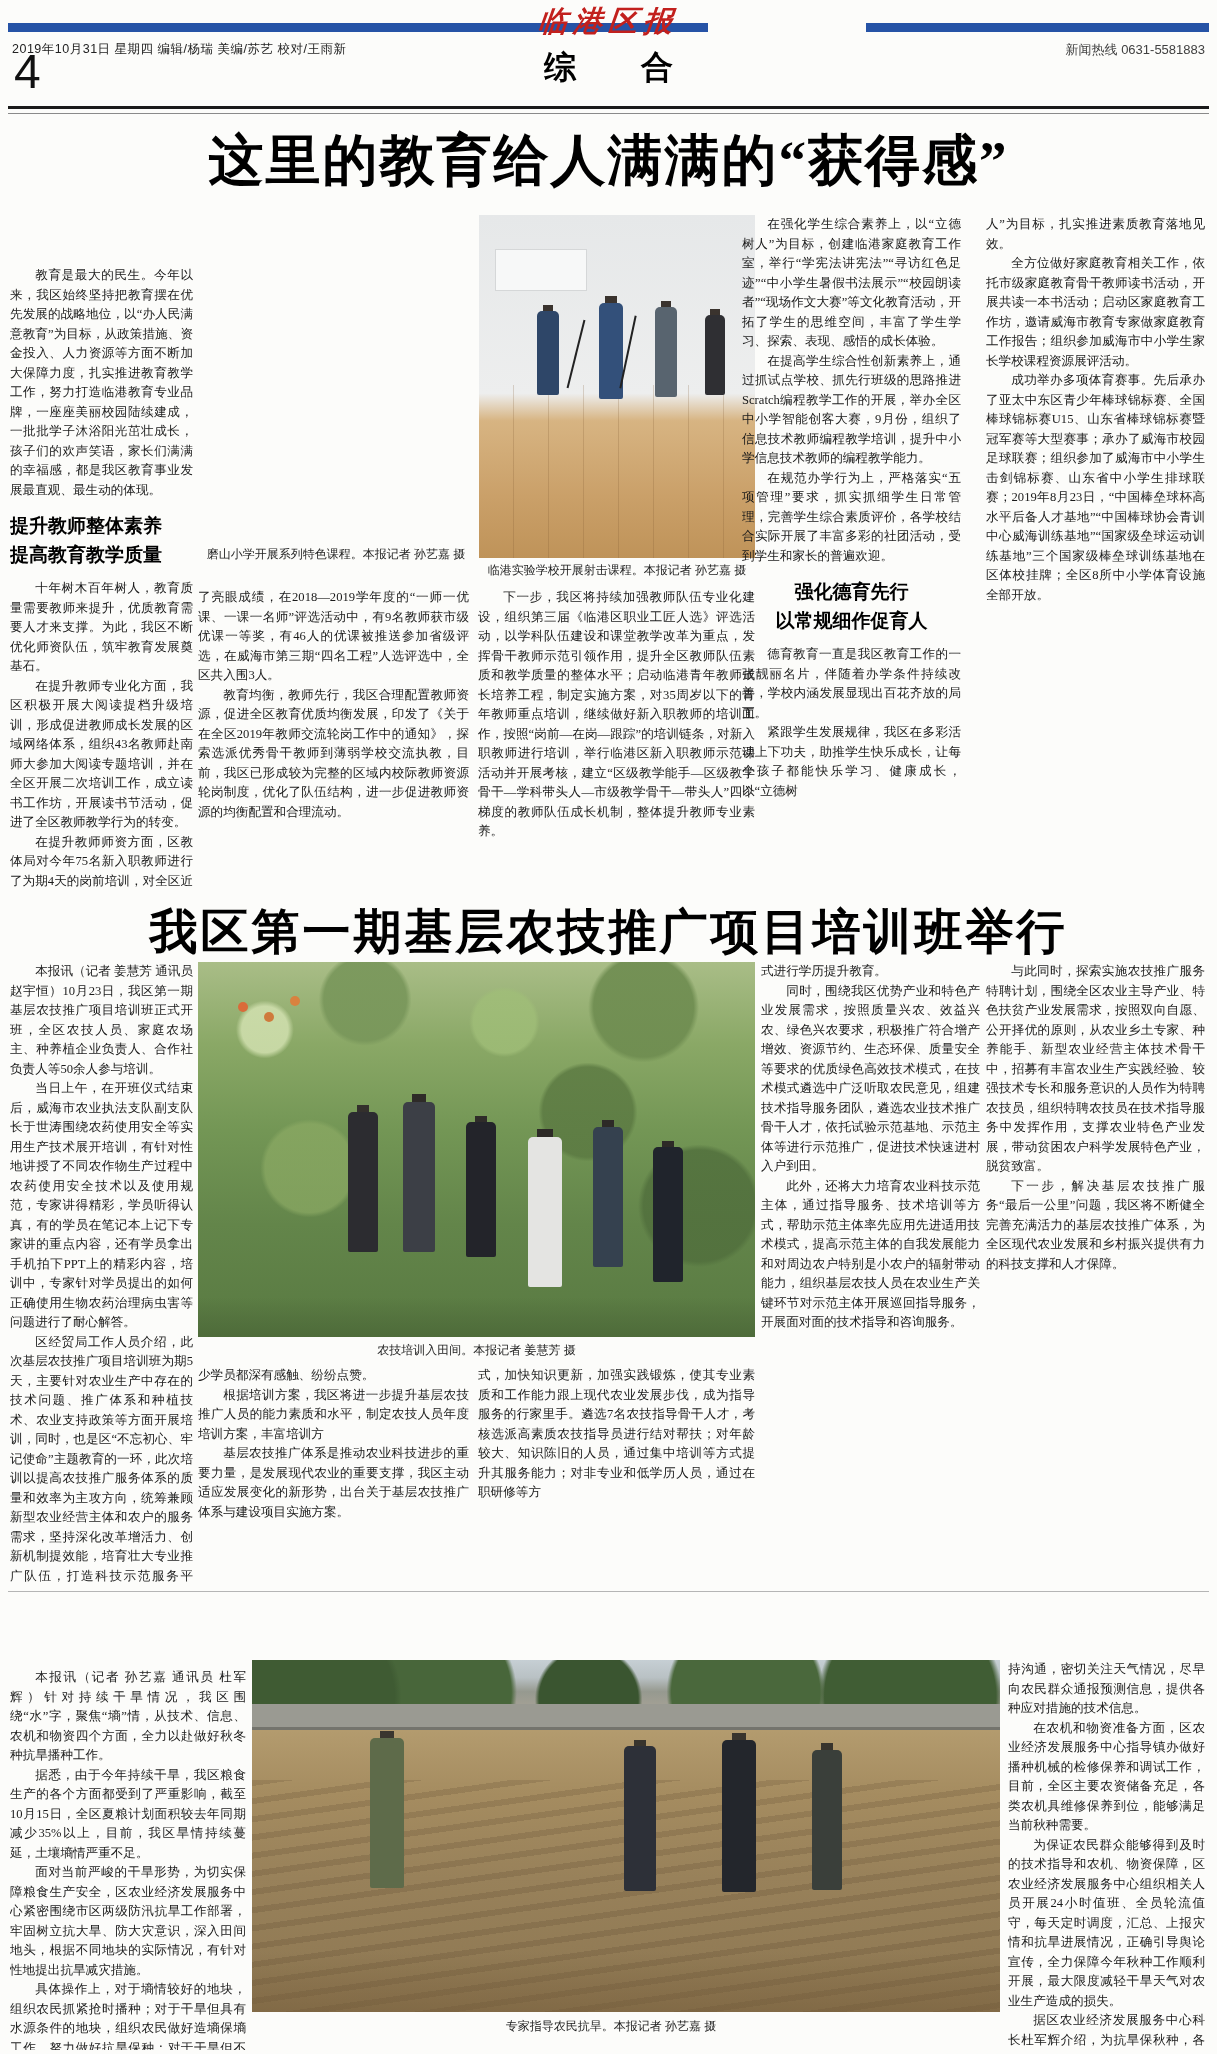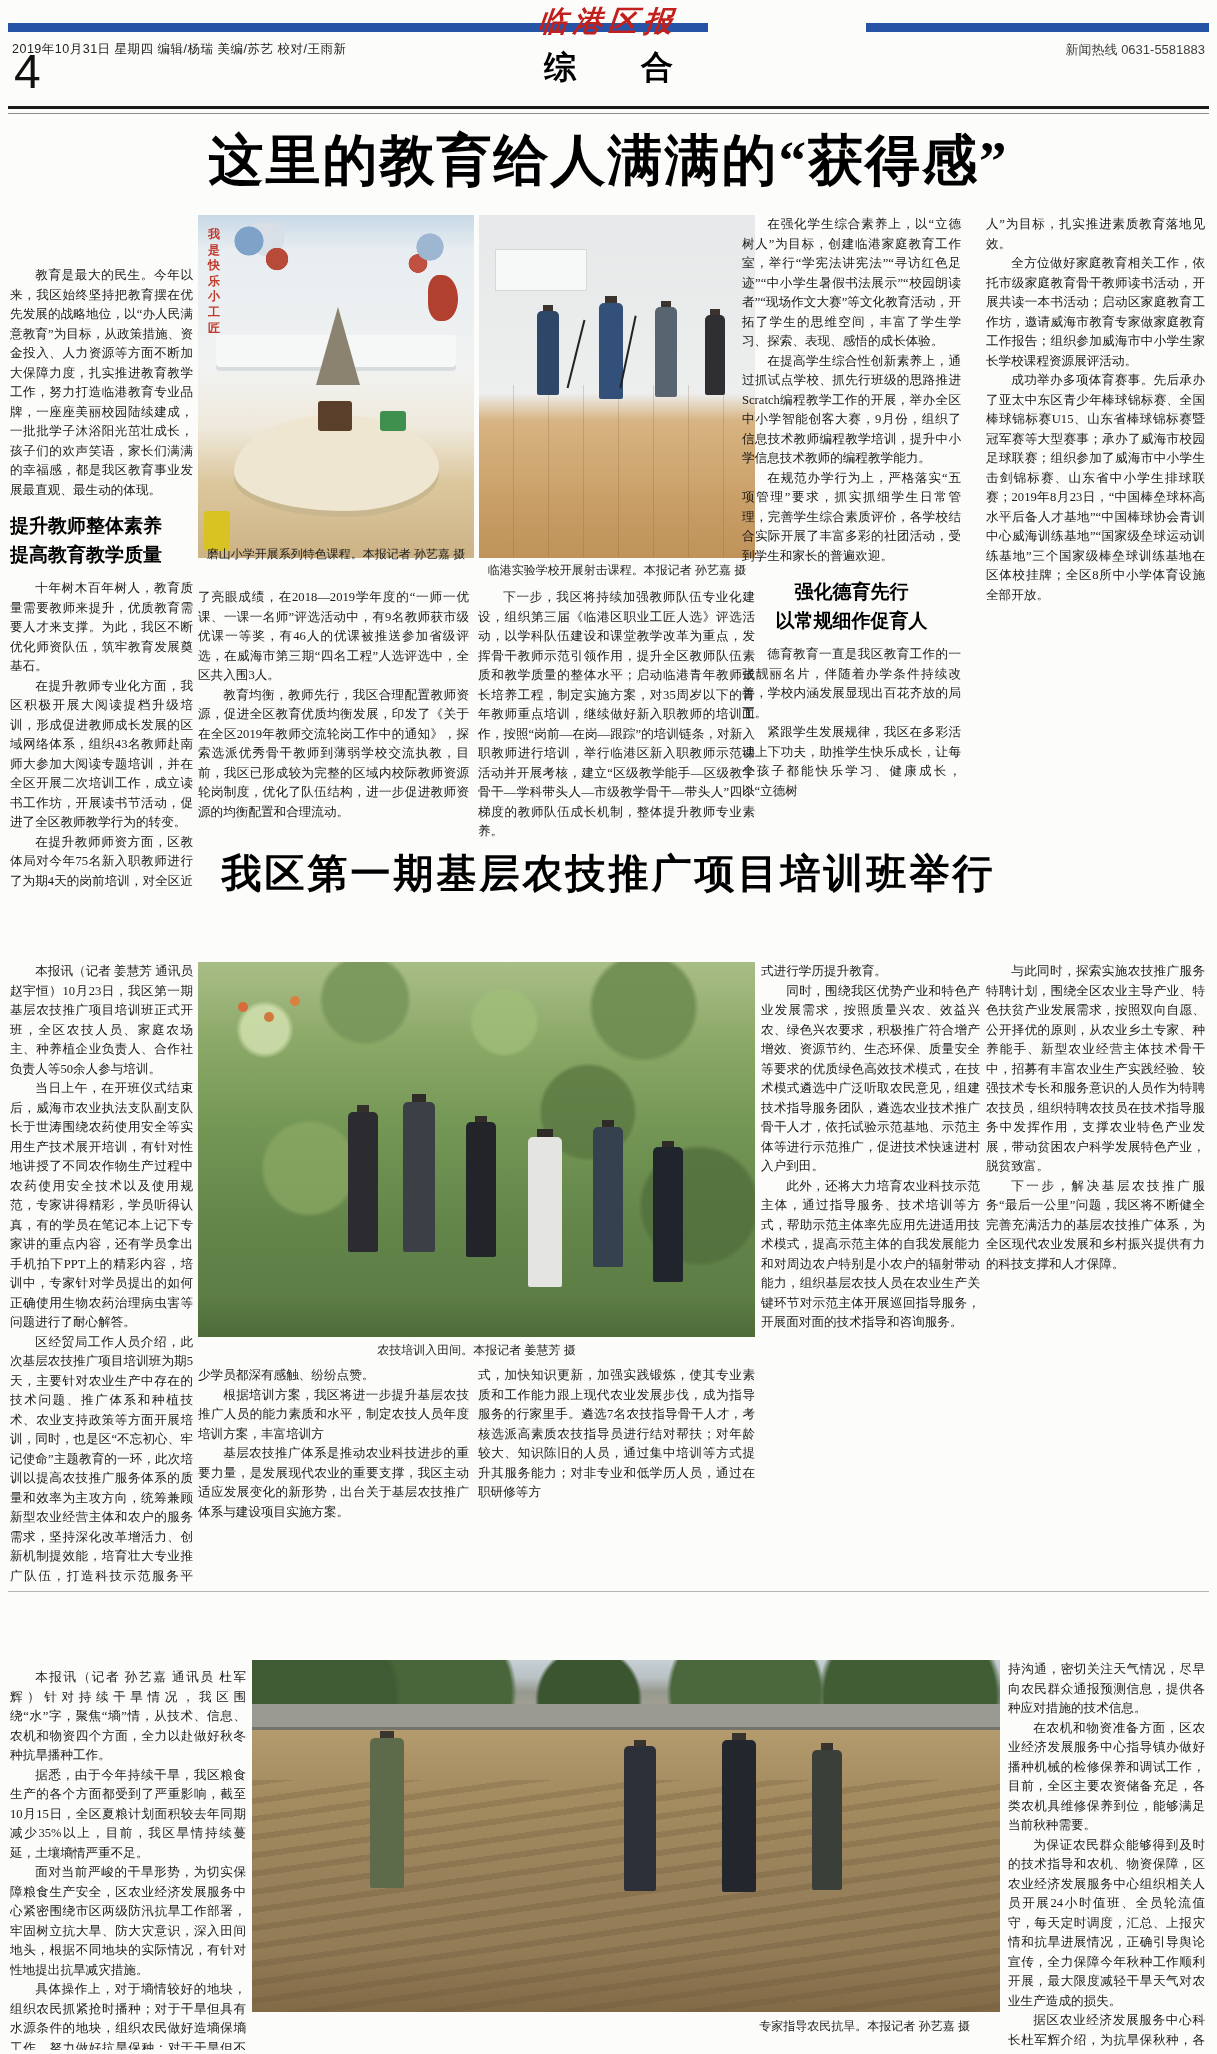--- a/index.html
+++ b/index.html
@@ -20,39 +20,39 @@
       font-size:48px;font-weight:400;color:#111;}
   .section-title{position:absolute;left:0;right:0;top:46px;text-align:center;
       font-family:"Liberation Sans",sans-serif;font-size:32px;font-weight:900;
       word-spacing:56px;color:#000;}
   .rule-thick{position:absolute;left:8px;right:8px;top:106px;border-top:3px solid #1a1a1a;}
   .rule-thin{position:absolute;left:8px;right:8px;top:113px;border-top:1px solid #8a8a8a;}
   
   .headline{position:absolute;left:0;right:0;text-align:center;font-weight:900;color:#000;
       font-family:"Liberation Serif","DejaVu Serif",serif;}
   .h1-main{top:124px;font-size:55px;letter-spacing:2px;}
-  .h2-main{top:846px;font-size:40px;letter-spacing:3px;}
+  .h2-main{top:900px;font-size:48px;letter-spacing:3px;}
   .h3-main{top:1596px;font-size:50px;letter-spacing:26px;}
   .byline{position:absolute;left:0;right:0;top:241px;text-align:center;
       font-family:"Liberation Sans",sans-serif;font-size:13px;color:#222;}
   
   .col{position:absolute;overflow:hidden;text-align:justify;font-size:12.6px;
       line-height:1.55;color:#1a1a1a;}
   .col p{margin:0;text-indent:2em;}
   .col p.cont{text-indent:0;}
   .subhead{font-family:"Liberation Sans",sans-serif;font-weight:900;font-size:19px;
       line-height:1.5;margin:12px 0 10px;color:#000;}
   .subhead div{text-indent:0;}
   .subhead.center{text-align:center;}
   
   .photo{position:absolute;overflow:hidden;background:#ccc;}
   .photo .el{position:absolute;}
   .caption{position:absolute;font-family:"Liberation Sans",sans-serif;font-size:12px;
       color:#1d1d1d;text-align:center;}
-  .caption.right{text-align:right;}
+  .caption.right{}
   .fig{position:absolute;border-radius:5px 5px 2px 2px;}
   .divider{position:absolute;left:8px;right:8px;border-top:1px solid #b5b5b5;}
   .walltext{position:absolute;font-family:"Liberation Sans",sans-serif;font-weight:700;
       color:#c0392b;font-size:12px;letter-spacing:3px;}
 </style>
 </head>
 <body>
 
 <div class="page">
 
@@ -74,38 +74,20 @@
     <div class="subhead">
       <div>提升教师整体素养</div>
       <div>提高教育教学质量</div>
     </div>
     <p>十年树木百年树人，教育质量需要教师来提升，优质教育需要人才来支撑。为此，我区不断优化师资队伍，筑牢教育发展奠基石。</p>
     <p>在提升教师专业化方面，我区积极开展大阅读提档升级培训，形成促进教师成长发展的区域网络体系，组织43名教师赴南师大参加大阅读专题培训，并在全区开展二次培训工作，成立读书工作坊，开展读书节活动，促进了全区教师教学行为的转变。</p>
     <p>在提升教师师资方面，区教体局对今年75名新入职教师进行了为期4天的岗前培训，对全区近5年入职教师、中小学幼儿园部分骨干教师约200人进行了专题业务培训，提升教师和教育干部的整体素质和专业化水平。</p>
 
   </div>
 
-  <div class="photo" style="left:198px;top:215px;width:276px;height:343px;
-       background:linear-gradient(180deg,#c8d9e6 0%,#e7edf1 10%,#f1f2f1 45%,#efe9dc 62%,#dcc79d 78%,#cdb386 100%);">
-    <div class="walltext" style="left:10px;top:12px;width:16px;line-height:1.3;">我是快乐小工匠</div>
-    <div class="el" style="left:30px;top:8px;width:70px;height:60px;background:
-         radial-gradient(circle at 30% 30%,#7fa3c8 0 22%,transparent 23%),
-         radial-gradient(circle at 70% 60%,#b84a3a 0 18%,transparent 19%),
-         radial-gradient(circle at 55% 25%,#d8dfe6 0 30%,transparent 31%);"></div>
-    <div class="el" style="right:14px;top:10px;width:60px;height:55px;background:
-         radial-gradient(circle at 50% 40%,#9db7d2 0 30%,transparent 31%),
-         radial-gradient(circle at 30% 70%,#c05040 0 16%,transparent 17%);"></div>
-    <div class="el" style="left:18px;top:120px;width:240px;height:36px;background:#f6f7f7;border-radius:4px;box-shadow:inset 0 -4px 0 #d8dcde;"></div>
-    <div class="el" style="left:118px;top:92px;width:0;height:0;border-left:22px solid transparent;border-right:22px solid transparent;border-bottom:78px solid #8b8270;"></div>
-    <div class="el" style="left:36px;top:200px;width:205px;height:96px;background:#efe6d2;border-radius:48% 52% 46% 54%/60% 55% 45% 40%;box-shadow:0 6px 0 #cbb astronomical;box-shadow:0 6px 0 #c9b88f;"></div>
-    <div class="el" style="left:120px;top:186px;width:34px;height:30px;background:#5a3f2a;border-radius:3px;"></div>
-    <div class="el" style="left:182px;top:196px;width:26px;height:20px;background:#3f8f4f;border-radius:3px;"></div>
-    <div class="el" style="left:6px;top:296px;width:26px;height:40px;background:#d9c322;border-radius:3px;"></div>
-    <div class="el" style="left:230px;top:60px;width:30px;height:46px;background:#b2402f;border-radius:40% 60% 55% 45%;"></div>
-  </div>
   <div class="caption" style="left:198px;top:546px;width:276px;">磨山小学开展系列特色课程。本报记者 孙艺嘉 摄</div>
 
   <div class="photo" style="left:479px;top:215px;width:276px;height:343px;
        background:linear-gradient(180deg,#e6e8e9 0%,#edeeee 52%,#d7b482 60%,#caa069 82%,#bf9359 100%);">
     <div class="el" style="left:0;top:170px;right:0;height:173px;background:repeating-linear-gradient(90deg,transparent 0 34px,rgba(122,84,44,.22) 34px 35px);"></div>
     <div class="el" style="left:16px;top:34px;width:90px;height:40px;background:#f7f8f8;border:1px solid #d5d7d8;"></div>
     <div class="fig" style="left:58px;top:96px;width:22px;height:84px;background:#2e4668;box-shadow:0 -12px 0 -6px #3a332e;"></div>
     <div class="fig" style="left:120px;top:88px;width:24px;height:96px;background:#33507a;box-shadow:0 -13px 0 -6px #3a332e;"></div>
     <div class="fig" style="left:176px;top:92px;width:22px;height:90px;background:#58646f;box-shadow:0 -12px 0 -6px #3a332e;"></div>
     <div class="fig" style="left:226px;top:100px;width:20px;height:80px;background:#2f2f33;box-shadow:0 -11px 0 -5px #3a332e;"></div>

